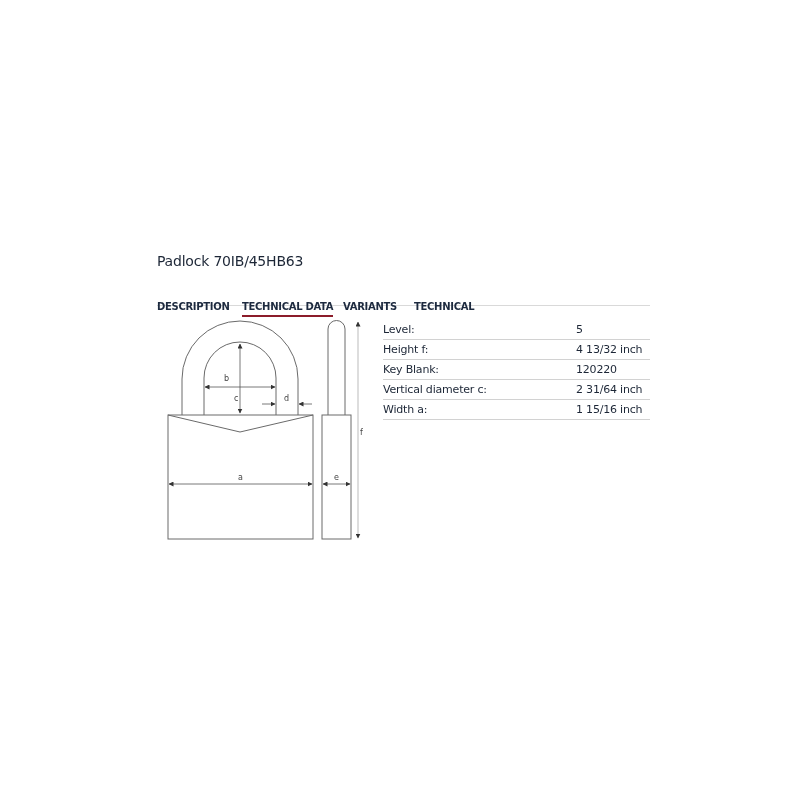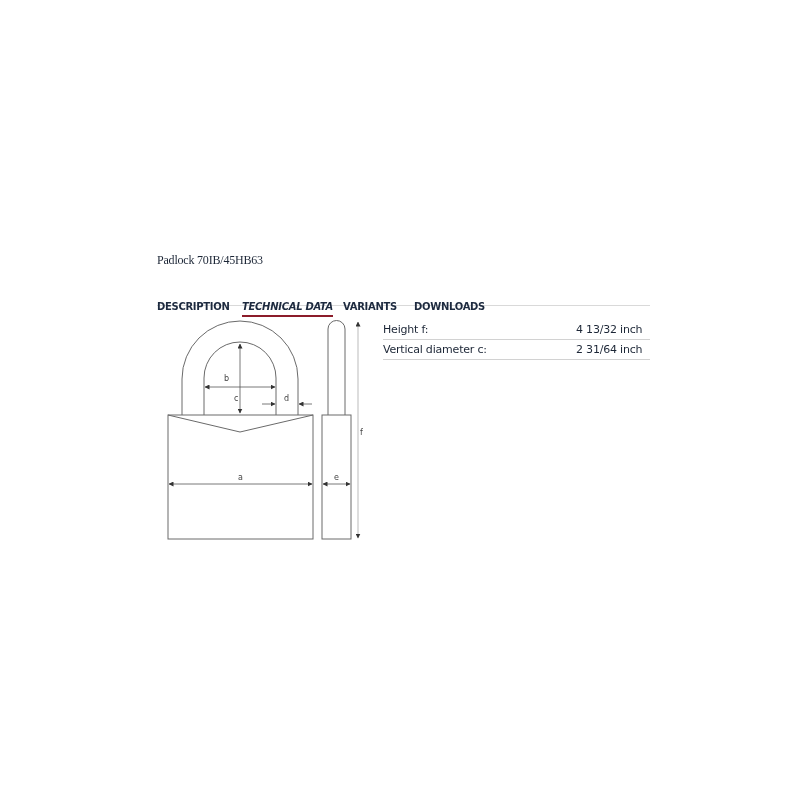--- a/index.html
+++ b/index.html
@@ -12,25 +12,24 @@
       height: 800px;
       position: relative;
       overflow: hidden;
       font-family: "DejaVu Sans", sans-serif;
       color: #1e2a3a;
     }
     .title {
       position: absolute;
       left: 157px;
       top: 253px;
-      font-size: 12px;
+      font-size: 14px;
       letter-spacing: -0.2px;
       color: #1c2636;
       white-space: nowrap;
-      font-family: Liberation Serif, serif;
     }
     .tabs {
       position: absolute;
       left: 157px;
       top: 286px;
       width: 493px;
       height: 19px;
       border-bottom: 1px solid #d9d9d9;
     }
     .tab {
@@ -84,23 +83,23 @@
     .spec-label { width: 193px; }
     .spec-value { width: 74px; }
   </style>
 </head>
 <body>
 
 <div class="title">Padlock 70IB/45HB63</div>
 
 <div class="tabs">
   <div class="tab" style="left:0px;">DESCRIPTION</div>
-  <div class="tab active" style="left:85px;font-style:italic;">TECHNICAL DATA</div>
+  <div class="tab active" style="left:85px;">TECHNICAL DATA</div>
   <div class="tab" style="left:186px;">VARIANTS</div>
-  <div class="tab" style="left:257px;">DOWNLOADS</div>
+  <div class="tab" style="left:257px;">TECHNICAL</div>
 </div>
 
 <svg class="diagram" viewBox="150 310 230 240" width="230" height="240">
   <defs>
     <marker id="ah" markerWidth="5" markerHeight="5" refX="4.5" refY="2.5" orient="auto" markerUnits="userSpaceOnUse">
       <path d="M0,0 L5,2.5 L0,5 Z" fill="#333"></path>
     </marker>
     <marker id="ahs" markerWidth="5" markerHeight="5" refX="0.5" refY="2.5" orient="auto" markerUnits="userSpaceOnUse">
       <path d="M5,0 L0,2.5 L5,5 Z" fill="#333"></path>
     </marker>
@@ -140,21 +139,33 @@
     <text x="284" y="401">d</text>
     <text x="238" y="480">a</text>
     <text x="334" y="480">e</text>
     <text x="360" y="435">f</text>
   </g>
 </svg>
 
 <table class="spec-table">
   <tbody>
     <tr class="spec-row">
+      <td class="spec-label">Level:</td>
+      <td class="spec-value">5</td>
+    </tr>
+    <tr class="spec-row">
       <td class="spec-label">Height f:</td>
       <td class="spec-value">4 13/32 inch</td>
+    </tr>
+    <tr class="spec-row">
+      <td class="spec-label">Key Blank:</td>
+      <td class="spec-value">120220</td>
     </tr>
     <tr class="spec-row">
       <td class="spec-label">Vertical diameter c:</td>
       <td class="spec-value">2 31/64 inch</td>
     </tr>
+    <tr class="spec-row">
+      <td class="spec-label">Width a:</td>
+      <td class="spec-value">1 15/16 inch</td>
+    </tr>
   </tbody>
 </table>
 
 </body></html>

